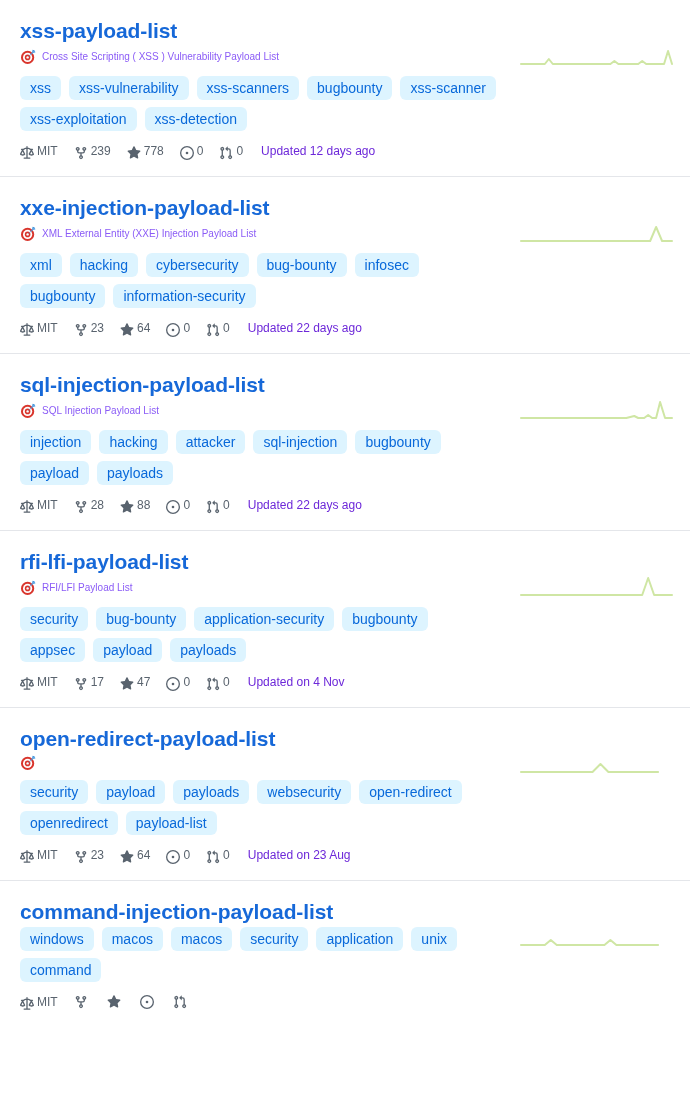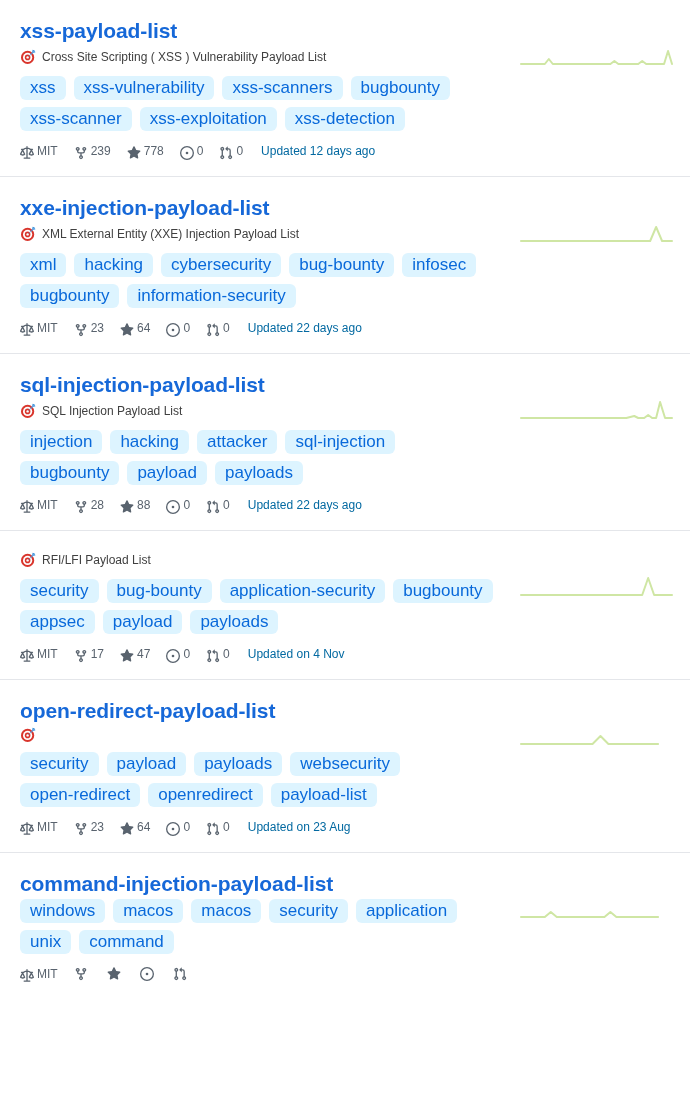--- a/index.html
+++ b/index.html
@@ -44,23 +44,23 @@
     text-decoration: none;
     letter-spacing: -0.1px;
     margin: 0 0 2px 0;
     text-align: center;
   }
 
   .repo-desc {
     display: flex;
     align-items: center;
     gap: 6px;
-    font-size: 12px;
+    font-size: 10px;
     line-height: 20px;
-    color: #404040;
+    color: #8b5cf6;
     margin: 1px 0 9px 0;
     white-space: nowrap;
   }
   .emoji-dart {
     position: relative;
     display: inline-block;
     width: 16px;
     height: 16px;
     vertical-align: -3px;
   }
@@ -69,21 +69,21 @@
     display: flex;
     flex-wrap: wrap;
     gap: 7px 8px;
     margin: 0 0 11px 0;
     max-width: 480px;
   }
   .topic-tag {
     display: inline-block;
     background: #ddf4ff;
     color: #0969da;
-    font-size: 17px;
+    font-size: 14px;
     line-height: 14px;
     padding: 5px 10px;
     border-radius: 6px;
     text-decoration: none;
     white-space: nowrap;
   }
 
   .repo-meta {
     display: flex;
     align-items: center;
@@ -93,21 +93,21 @@
     white-space: nowrap;
   }
   .meta-item {
     display: inline-flex;
     align-items: flex-end;
     gap: 3px;
     margin-right: 16px;
   }
   .meta-item svg { display: block; flex: none; }
   .meta-updated {
-    color: #0369a1;
+    color: #6d28d9;
     margin-left: 2px;
   }
 
   .sparkline {
     position: absolute;
     right: 16px;
     top: 42px;
     width: 155px;
     height: 26px;
   }
@@ -318,21 +318,21 @@
           </span>
           <span class="meta-updated">Updated 22 days ago</span>
         </div></div>
       <div class="sparkline">
         <svg width="155" height="26" viewBox="0 0 156 26" preserveAspectRatio="none">
           <polyline points="2,22 108,22 116,20 120,22 126,22 130,19 134,22 138,22 142,6 147,22 154,22" fill="none" stroke="#cfe6a4" stroke-width="2" stroke-linejoin="round" stroke-linecap="round"></polyline>
         </svg>
       </div>
     </div>
     <div class="repo-item">
-      <div class="repo-main"><div class="repo-desc">
+      <div class="repo-main"><a class="repo-title" href="#">rfi-lfi-payload-list</a><div class="repo-desc">
           <span class="emoji-dart"><svg width="16" height="16" viewBox="0 0 16 16">
               <circle cx="7.6" cy="8.4" r="6.6" fill="#d9352c"></circle>
               <circle cx="7.6" cy="8.4" r="4.6" fill="#ffffff"></circle>
               <circle cx="7.6" cy="8.4" r="2.8" fill="#d9352c"></circle>
               <circle cx="7.6" cy="8.4" r="1.2" fill="#ffffff"></circle>
               <path d="M7.6 8.4 L14.8 1.4 L15.4 3.6 L13.2 4.0 Z" fill="#5aa7e8"></path>
               <path d="M7.6 8.4 L14.8 1.4 L12.6 0.8 L12.2 3.0 Z" fill="#3d8fd8"></path>
             </svg></span>
           <span>RFI/LFI Payload List</span>
         </div><div class="topics">

